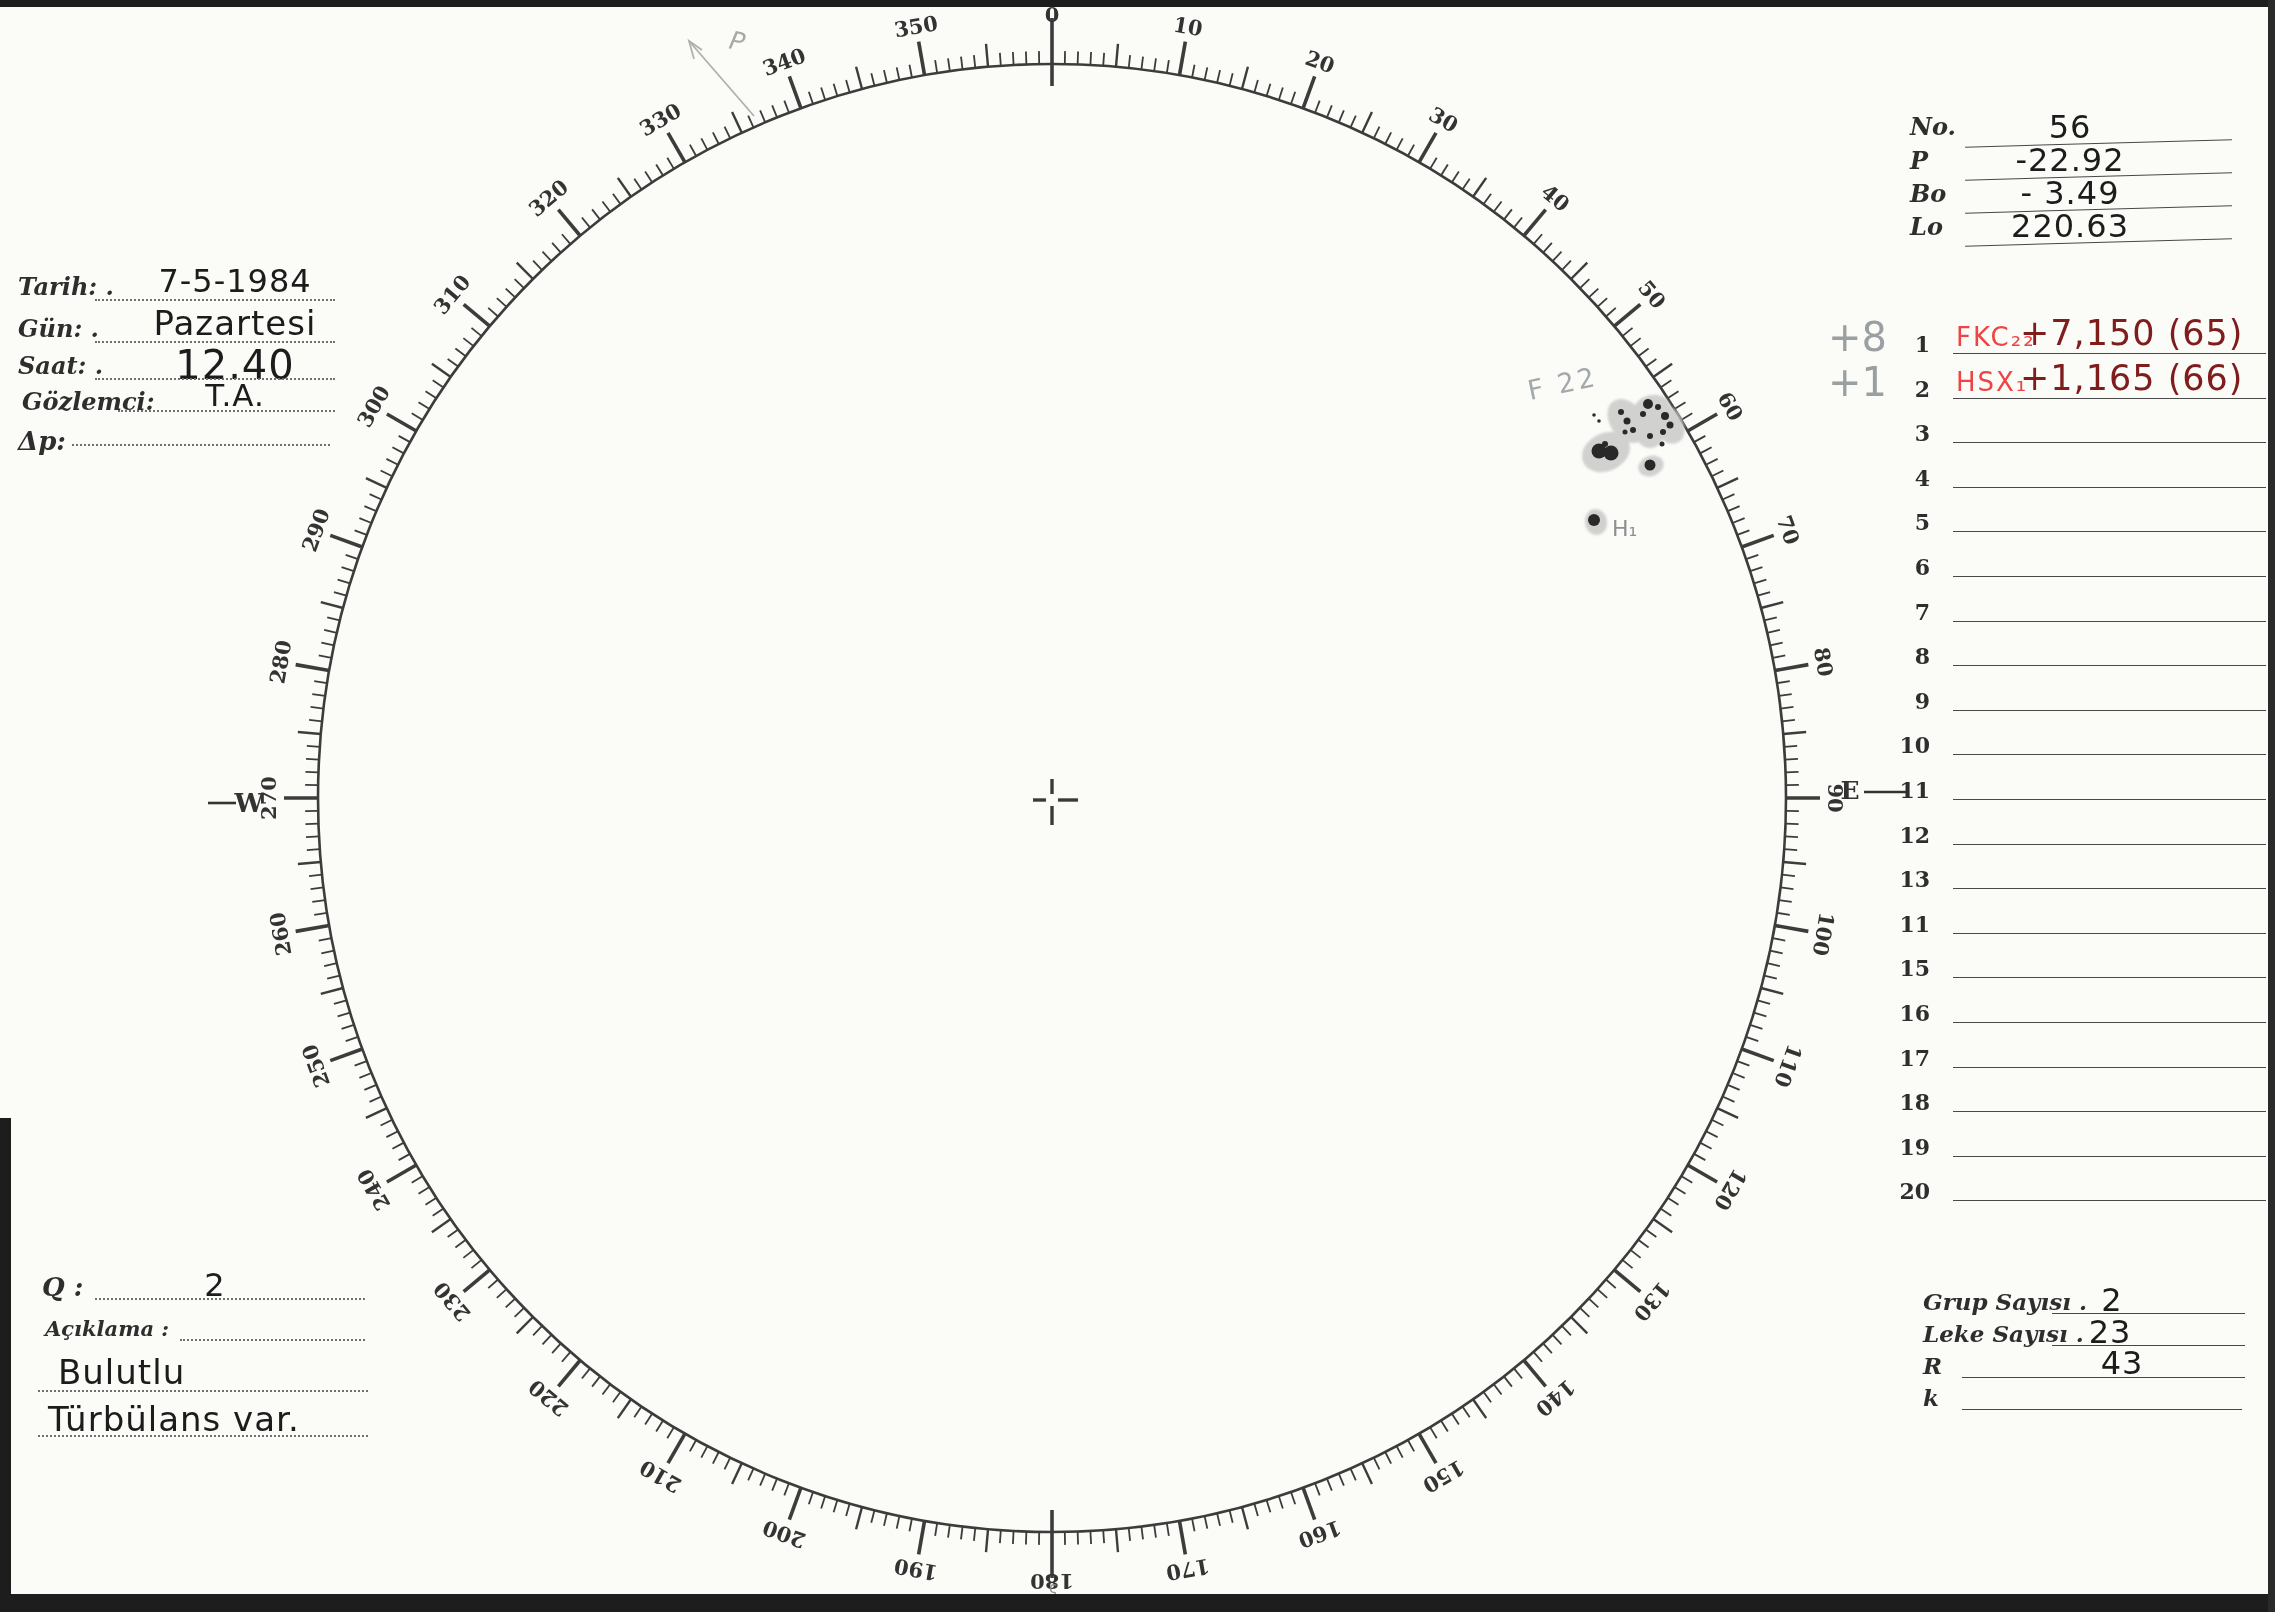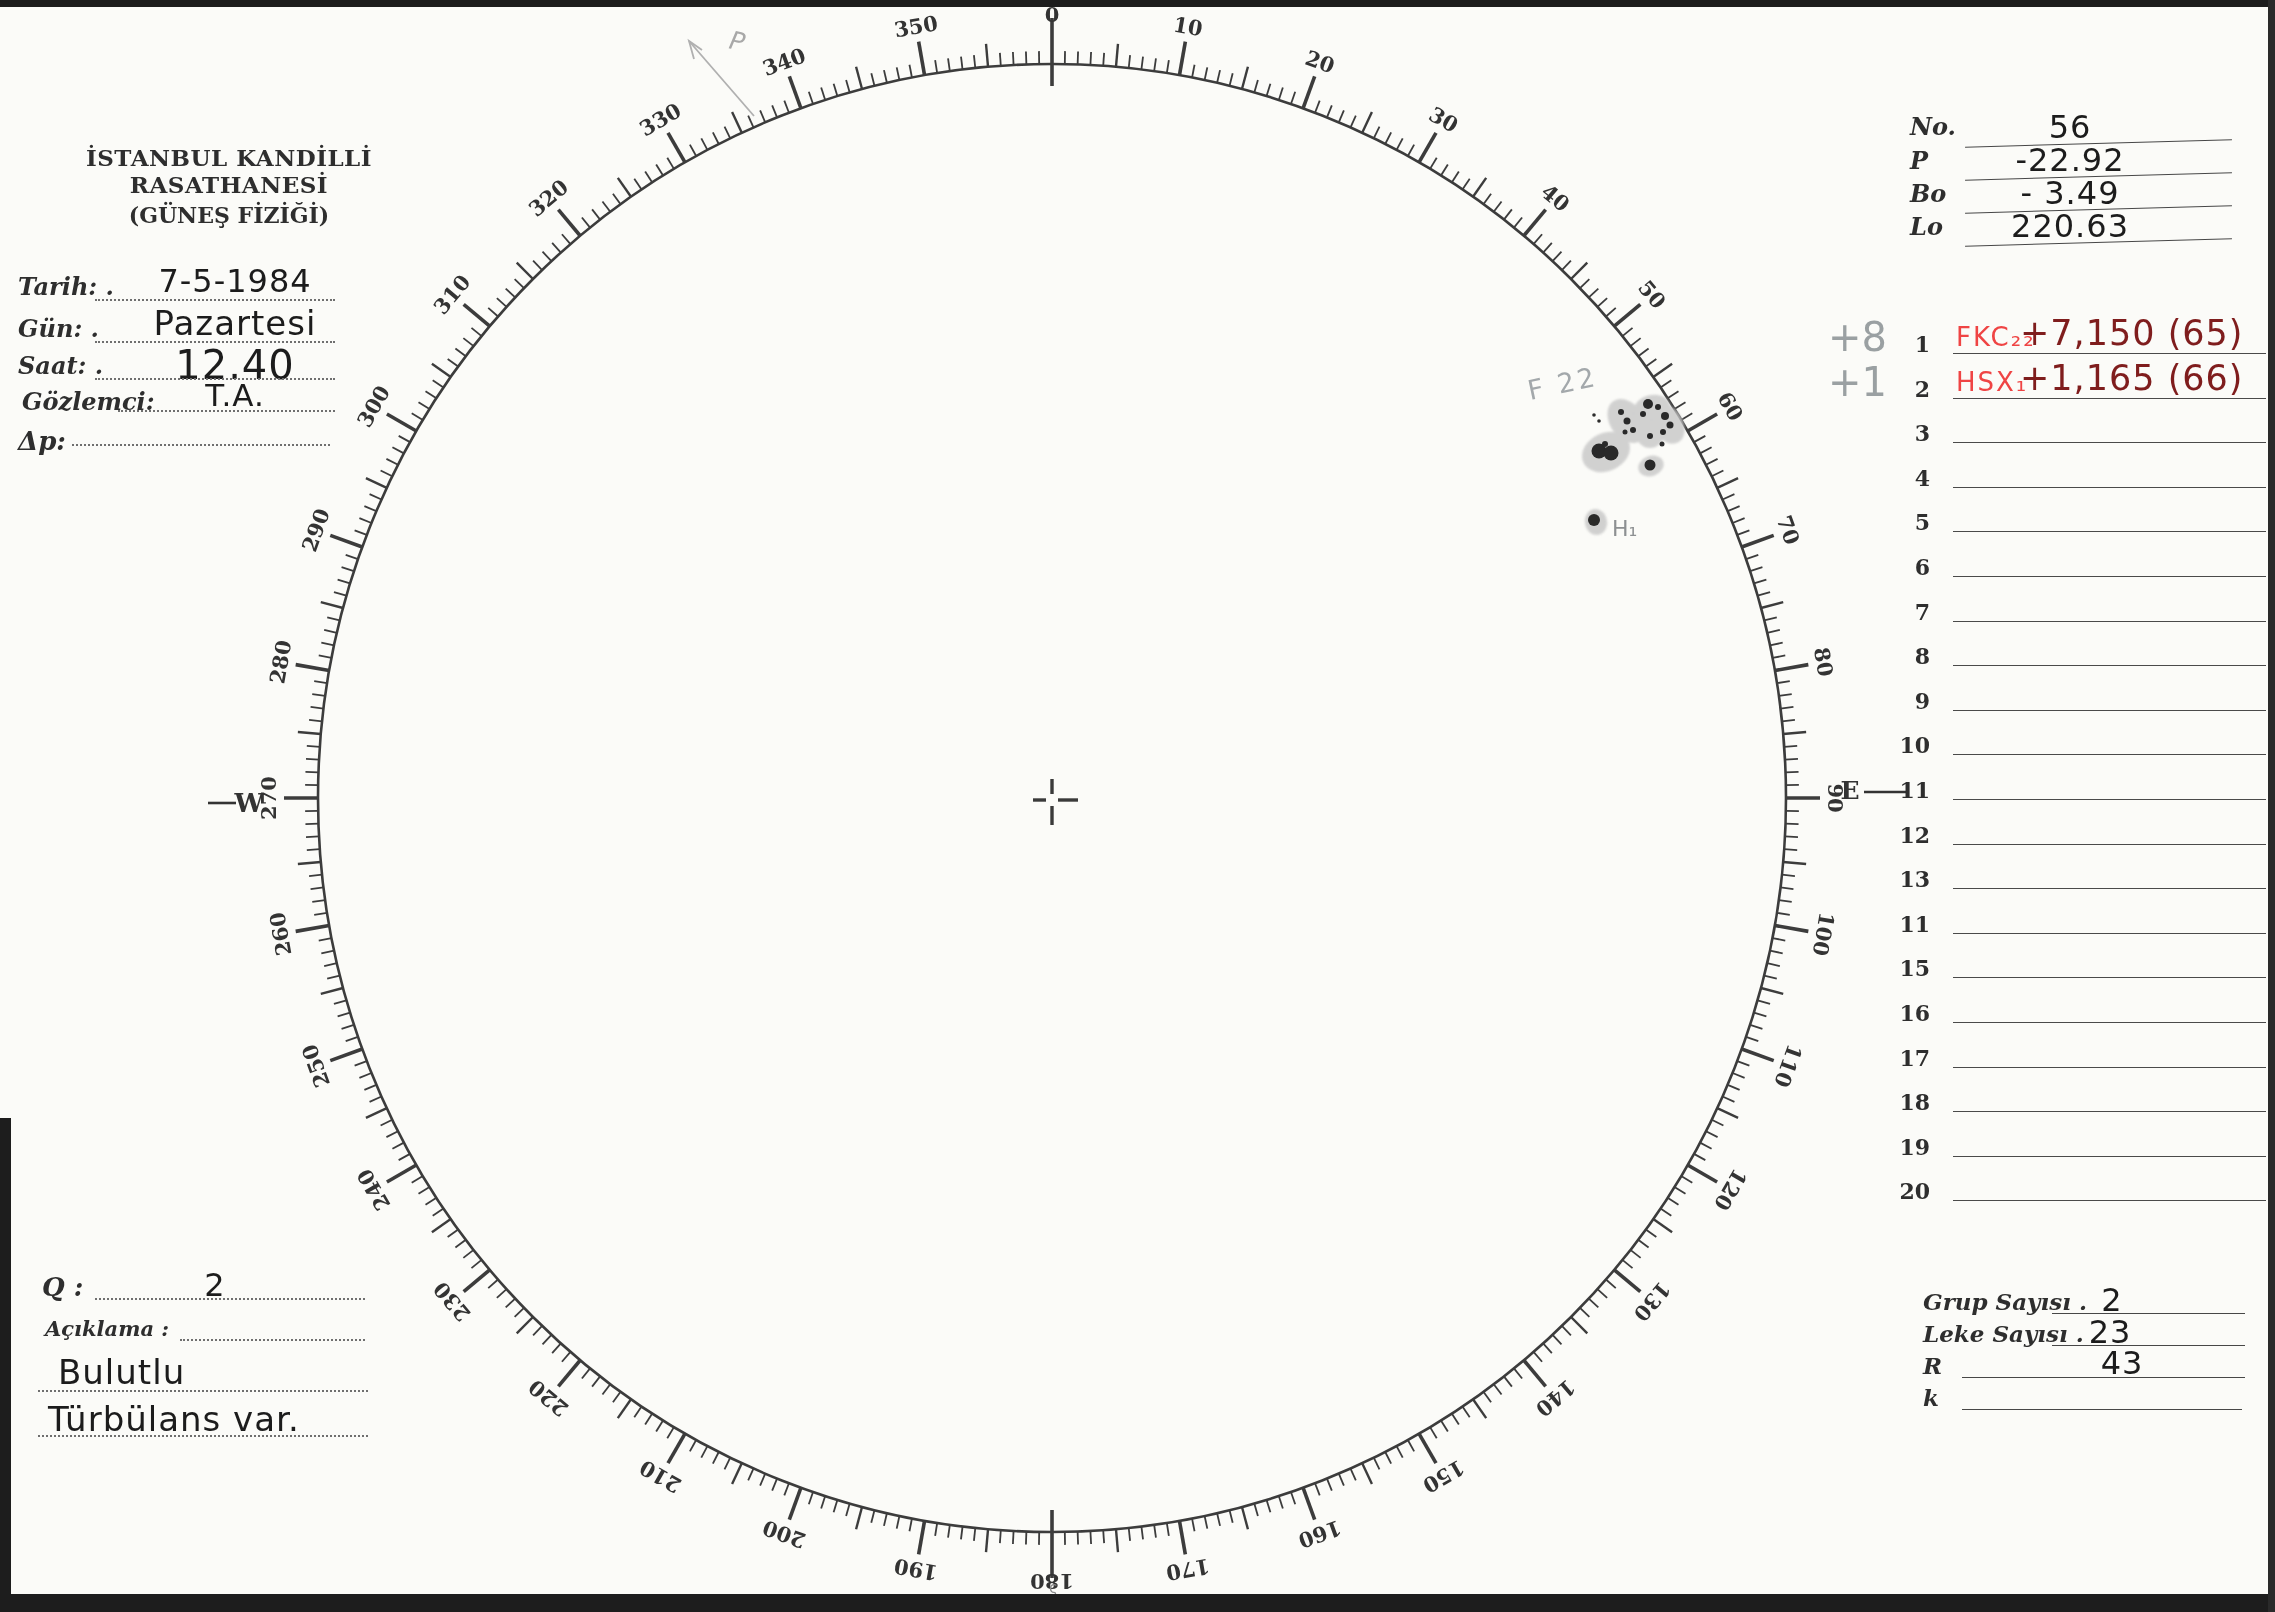--- a/index.html
+++ b/index.html
@@ -494,24 +494,20 @@
 
     <g stroke="#b0b0b0" stroke-width="1.8" fill="none">
       <line x1="754" y1="116" x2="689" y2="41"></line>
       <polyline points="694,59 689,41 702,50"></polyline>
       <text x="728" y="48" transform="rotate(12 728 48)" class="svgtext-pencil" font-size="25" font-style="italic" fill="#a8a8a8" stroke="none">P</text>
     </g>
 
     <text x="1049" y="1593" class="svgtext-pencil" font-size="15" fill="#8a8a8a">ς</text>
   </svg>
 
-  <div class="abs" style="left:14px;top:144px;width:430px;text-align:center">
-    <div class="print" style="font-size:23px;letter-spacing:0.5px">İSTANBUL KANDİLLİ RASATHANESİ</div>
-    <div class="print" style="font-size:22px;margin-top:4px">(GÜNEŞ FİZİĞİ)</div>
-  </div>
 
   <div>
     <span class="abs lbl" style="left:18px;top:272px;font-size:24px">Tarih: .</span>
     <span class="abs hand val" style="left:135px;top:262px;width:200px;font-size:32px">7-5-1984</span>
     <div class="dotline" style="left:95px;top:299px;width:240px"></div>
 
     <span class="abs lbl" style="left:18px;top:314px;font-size:24px">Gün: .</span>
     <span class="abs hand val" style="left:135px;top:303px;width:200px;font-size:34px">Pazartesi</span>
     <div class="dotline" style="left:95px;top:341px;width:240px"></div>
 

